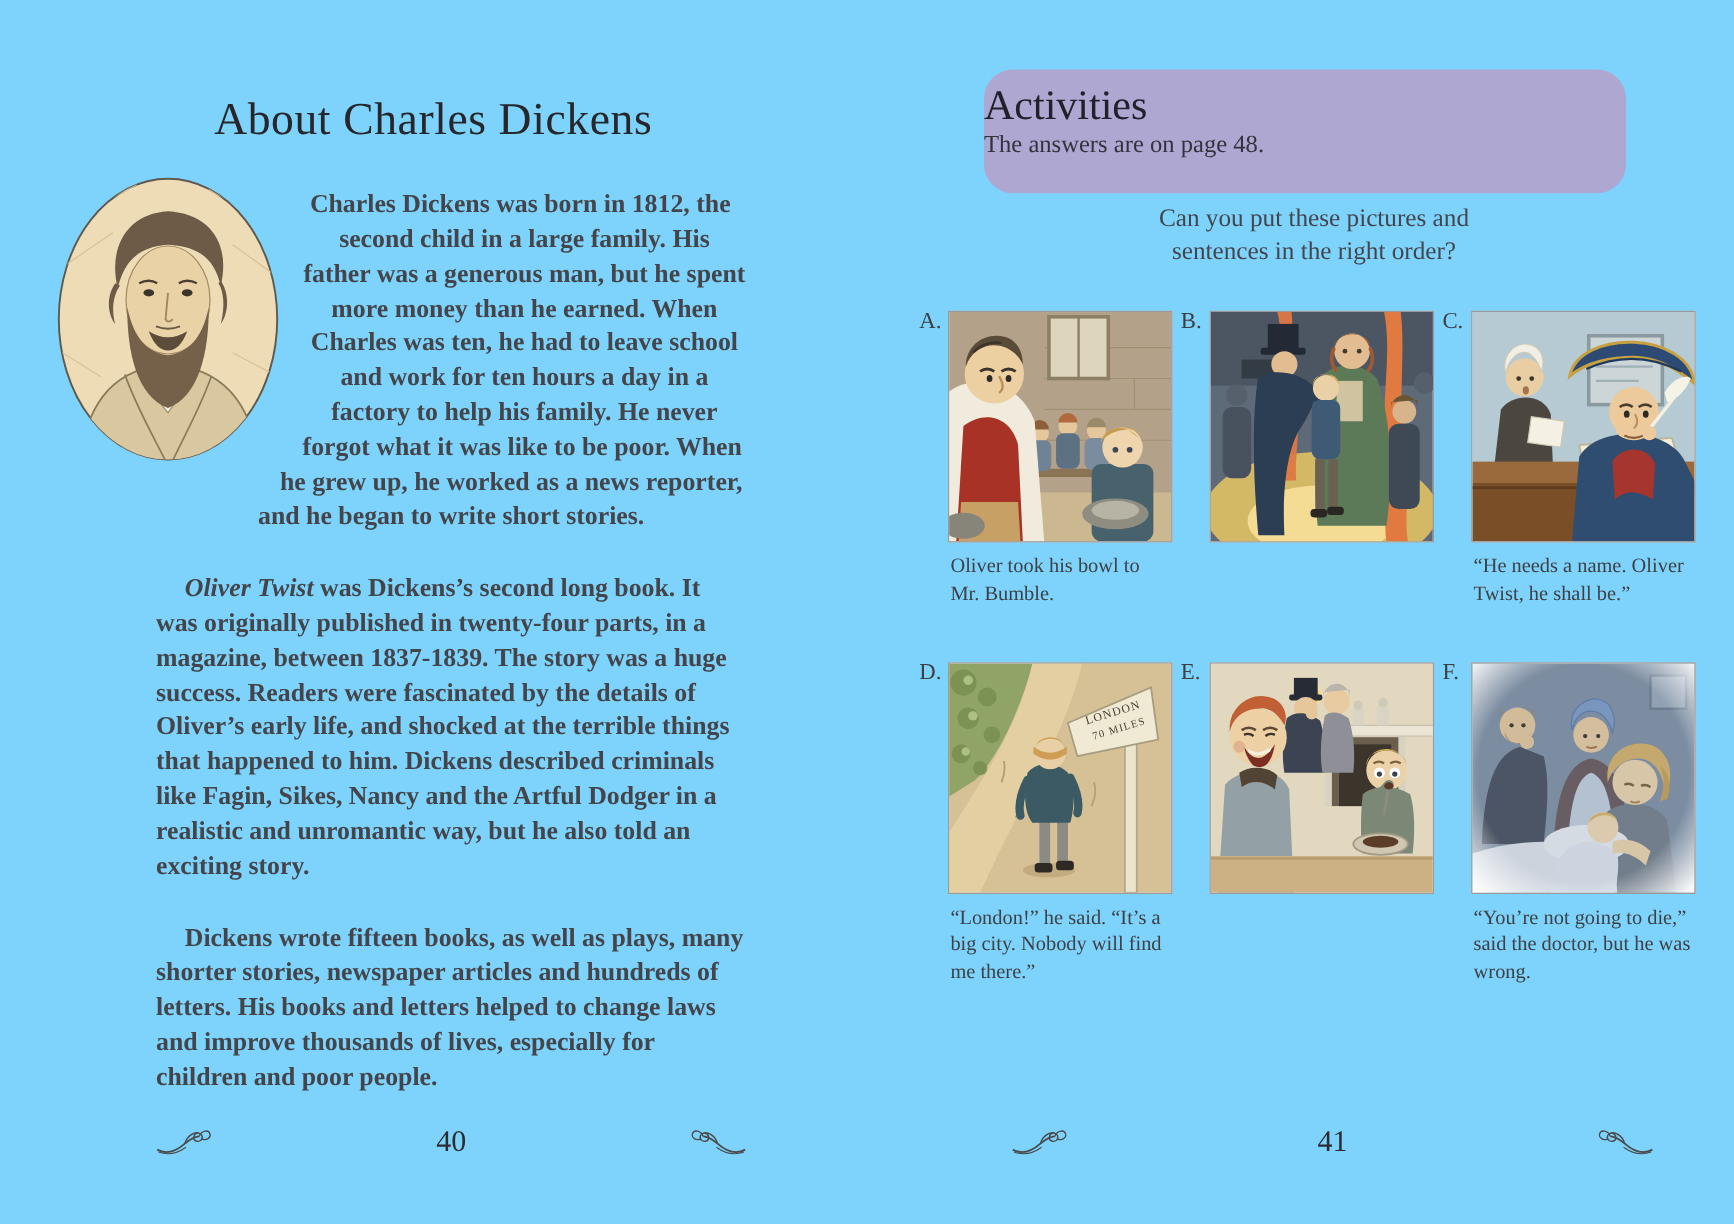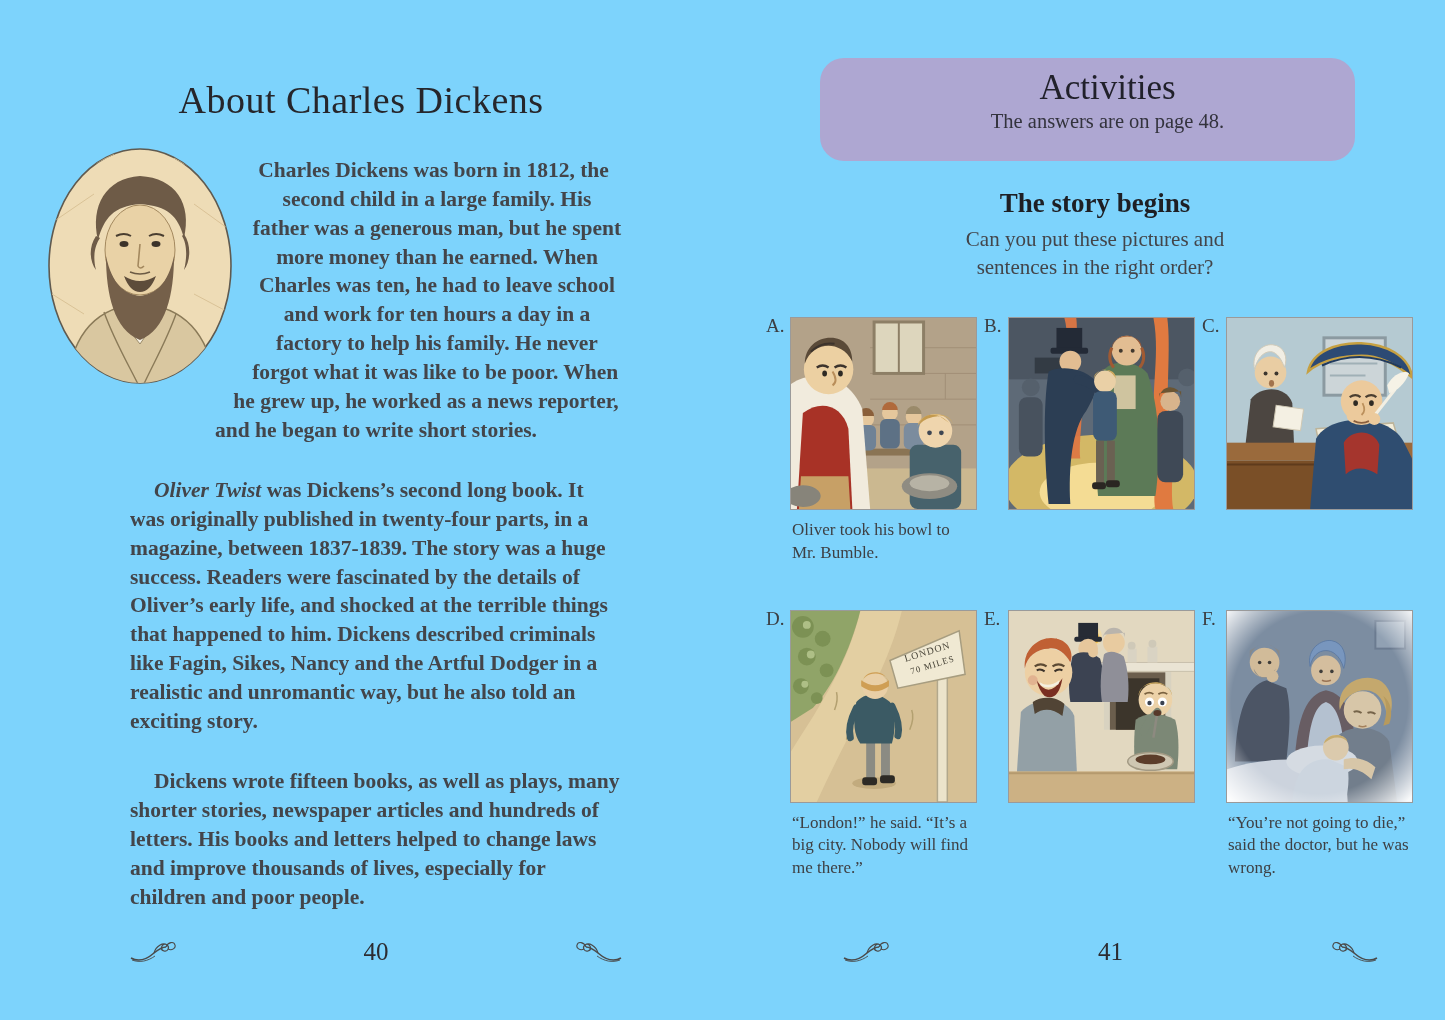--- a/index.html
+++ b/index.html
@@ -29,21 +29,21 @@
   }
   .page-left .page-footer { left:130px; width:492px; }
   .page-num { font-size:25px; color:#2c2c31; }
   .flourish svg { display:block; }
   .flourish.flip { transform:scaleX(-1); }
 
   
   .page-right { position:absolute; left:765px; top:0; width:660px; height:1020px; }
   .banner {
     margin:58px 0 0 55px; width:535px; height:103px; border-radius:24px;
-    text-align:center; box-sizing:border-box; padding-top:9px;padding-left:40px;
+    text-align:left; box-sizing:border-box; padding-top:9px;
   }
   .banner-title { font-size:35px; color:#21212b; line-height:1.2; }
   .banner-sub { font-size:20.5px; color:#33333d; margin-top:1px; }
   .sec-head { margin-top:27px; text-align:center; font-size:27px; font-weight:bold; color:#1e1f24; }
   .sec-q { margin:7px auto 0; max-width:340px; text-align:center; font-size:21px; line-height:1.32; color:#43454a; }
   .fig-grid {
     display:grid; grid-template-columns:repeat(3,187px); column-gap:31px;
     row-gap:46px; margin:36px 0 0 25px;
   }
   .figure { position:relative; width:187px; }
@@ -136,21 +136,20 @@
     </div>
   </div>
 
   <div class="page-right">
 
     <div class="banner" style="background:#aea7d2;">
       <div class="banner-title">Activities</div>
       <div class="banner-sub">The answers are on page 48.</div>
     </div>
 
-    <div class="sec-head">The story begins</div>
     <div class="sec-q">Can you put these pictures and sentences in the right order?</div>
 
     <div class="fig-grid">
 
       <div class="figure">
         <span class="fig-label">A.</span>
         <div class="fig-img">
           <svg viewBox="0 0 187 193">
             <rect width="187" height="193" fill="#b3a289"></rect>
             <g stroke="#a18f76" stroke-width="1">
@@ -281,20 +280,21 @@
             <path d="M140 80 Q146 76 151 80" fill="none" stroke="#4a3e30" stroke-width="2.2"></path>
             <ellipse cx="130" cy="86" rx="2.4" ry="3" fill="#2e2a24"></ellipse>
               <ellipse cx="146" cy="86" rx="2.4" ry="3" fill="#2e2a24"></ellipse>
             <path d="M137 86 Q141 94 136 98" fill="none" stroke="#bb905c" stroke-width="1.8"></path>
             <path d="M128 104 Q136 108 144 104" fill="none" stroke="#8a5f3e" stroke-width="1.8"></path>
             <path d="M148 100 L170 72" stroke="#f3efe2" stroke-width="3"></path>
             <path d="M162 68 C168 56 180 52 184 56 C180 66 172 74 164 76 Z" fill="#f5f2e6"></path>
             <circle cx="149" cy="102" r="6" fill="#ecca9c"></circle>
           </svg>
         </div>
+        <p class="fig-cap">“He needs a name. Oliver Twist, he shall be.”</p>
       </div>
 
       <div class="figure">
         <span class="fig-label">D.</span>
         <div class="fig-img">
           <svg viewBox="0 0 187 193">
             <rect width="187" height="193" fill="#d6c095"></rect>
             <path d="M70 0 L112 0 C98 60 58 122 26 193 L0 193 L0 142 C32 92 58 52 70 0 Z" fill="#e3cfa2"></path>
             <path d="M0 0 L70 0 C60 40 40 80 22 98 L0 112 Z" fill="#90a468"></path>
             <g fill="#7c9154">

